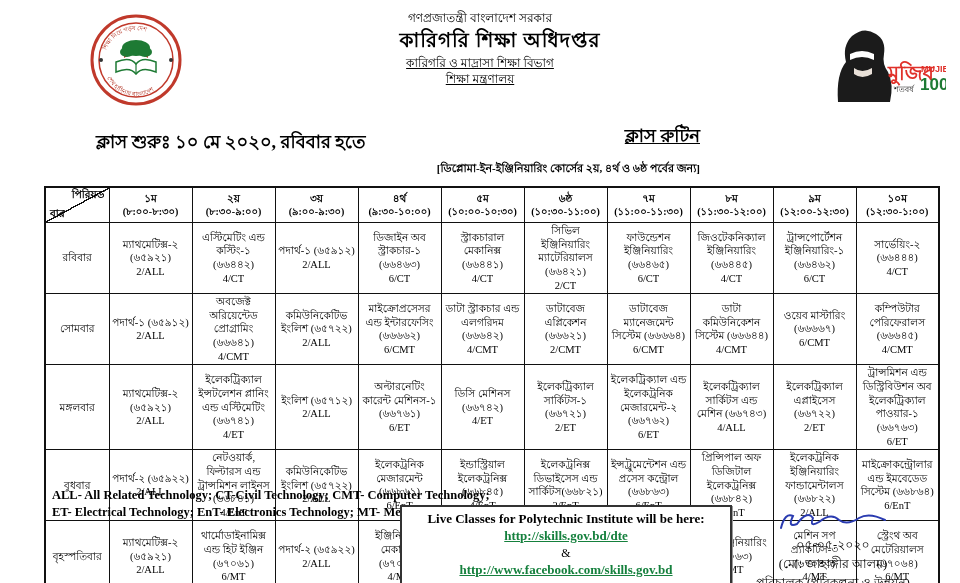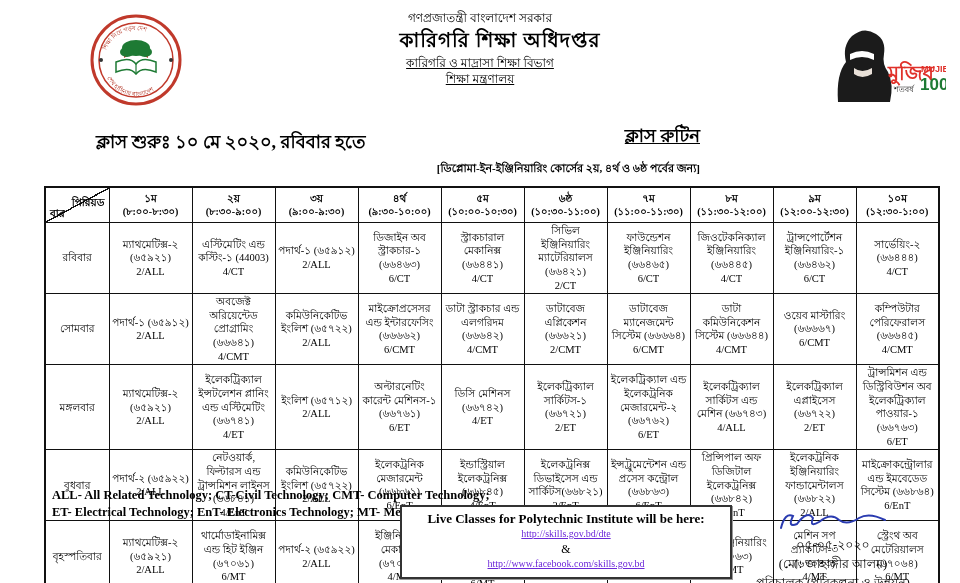--- a/index.html
+++ b/index.html
@@ -23,38 +23,38 @@
 
   
   table.routine{position:absolute;left:44px;top:186px;width:896px;border-collapse:collapse;
                 table-layout:fixed;background:#fff;}
   table.routine th,table.routine td{border:1px solid #111;padding:1px 2px;vertical-align:middle;
                 text-align:center;font-size:10.5px;line-height:1.3;overflow:hidden;}
   table.routine{border:2px solid #111;}
   col.day-col{width:64px;}
   .corner{position:relative;height:32px;padding:0;
           background:linear-gradient(to bottom right,transparent calc(50% - 0.7px),#111 calc(50% - 0.7px),#111 calc(50% + 0.7px),transparent calc(50% + 0.7px));}
-  .corner .c-top{position:absolute;top:8px;right:4px;font-size:10.5px;}
+  .corner .c-top{position:absolute;top:0;right:4px;font-size:10.5px;}
   .corner .c-bot{position:absolute;bottom:1px;left:4px;font-size:10.5px;}
   .p-name{font-size:10.5px;}
   .p-time{font-size:10px;}
   tbody tr:nth-child(1){height:40px;}
   tbody tr:nth-child(2){height:47px;}
   tbody tr:nth-child(3){height:57px;}
   tbody tr:nth-child(4){height:62px;}
   tbody tr:nth-child(5){height:56px;}
   td.day-cell{font-size:11.5px;}
   .grp{font-size:10.5px;}
 
   
   .legend{position:absolute;left:52px;top:487px;font-size:12.5px;font-weight:bold;line-height:1.35;}
   .live-box{position:absolute;left:400px;top:505px;width:316px;border:2px solid #333;
             box-shadow:1px 1px 0 #999;text-align:center;padding:4px 6px 6px 6px;background:#fff;}
   .live-box .lb-title{font-size:13px;font-weight:bold;}
-  .live-box a{color:#6d28d9;font-size:10px;font-weight:normal;text-decoration:underline;display:block;line-height:1.45;}
+  .live-box a{color:#15803d;font-size:13px;font-weight:bold;text-decoration:underline;display:block;line-height:1.45;}
   .live-box .amp{font-size:12px;}
   .sig-blk{position:absolute;right:22px;top:506px;width:210px;text-align:center;font-size:12.5px;line-height:1.5;}
   .sig-blk .sig{height:30px;}
   .seal-arc{font-size:6px;fill:#b03020;}
 </style>
 </head>
 <body>
 
 <div class="page">
 
@@ -168,21 +168,21 @@
         </tr>
     </thead>
     <tbody id="routine-body">
         <tr>
           <td class="day-cell">রবিবার</td>
           <td>
             <div class="subj">ম্যাথমেটিক্স-২ (৬৫৯২১)</div>
             <div class="grp">2/ALL</div>
           </td>
           <td>
-            <div class="subj">এস্টিমেটিং এন্ড কস্টিং-১ (44003)</div>
+            <div class="subj">এস্টিমেটিং এন্ড কস্টিং-১ (৬৬৪৪২)</div>
             <div class="grp">4/CT</div>
           </td>
           <td>
             <div class="subj">পদার্থ-১ (৬৫৯১২)</div>
             <div class="grp">2/ALL</div>
           </td>
           <td>
             <div class="subj">ডিজাইন অব স্ট্রাকচার-১ (৬৬৪৬৩)</div>
             <div class="grp">6/CT</div>
           </td>

